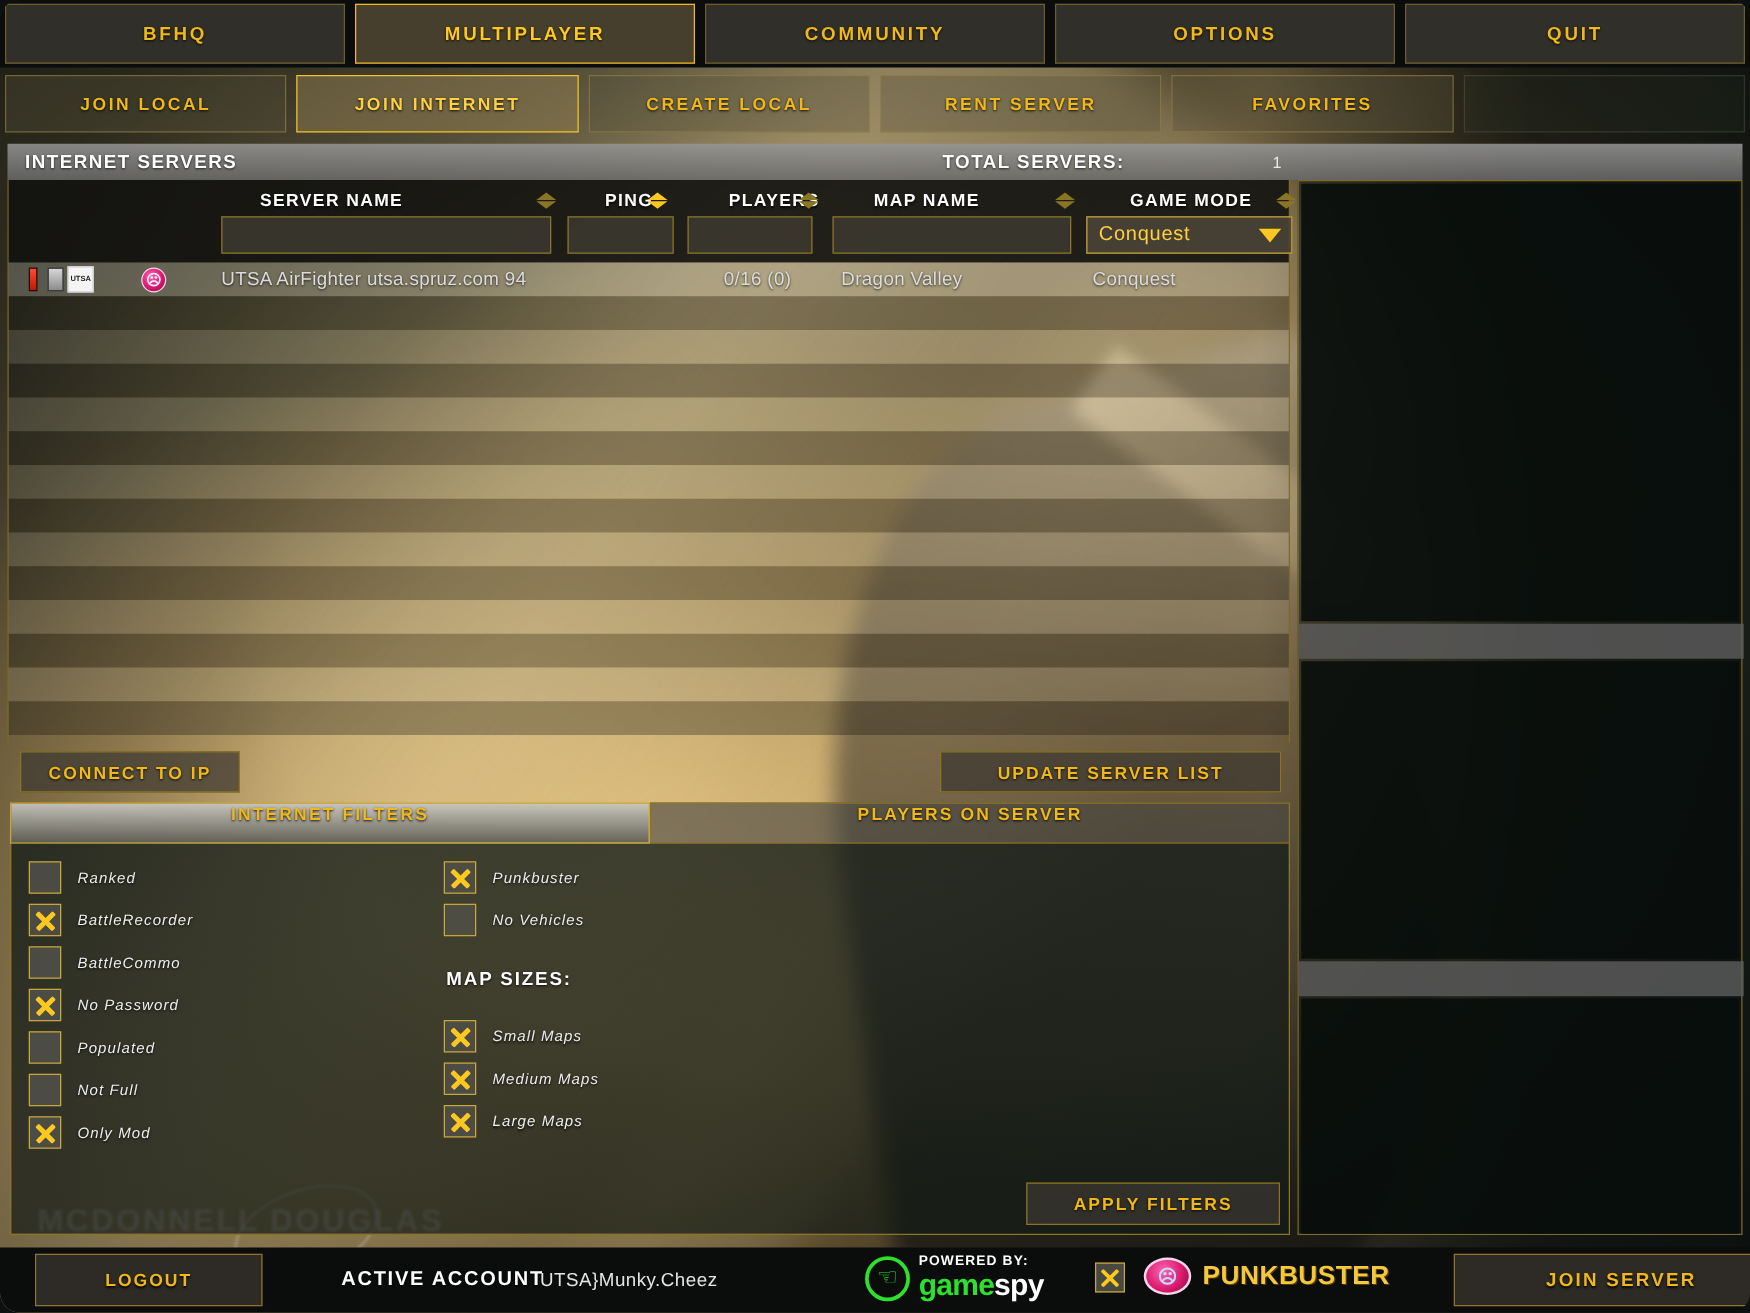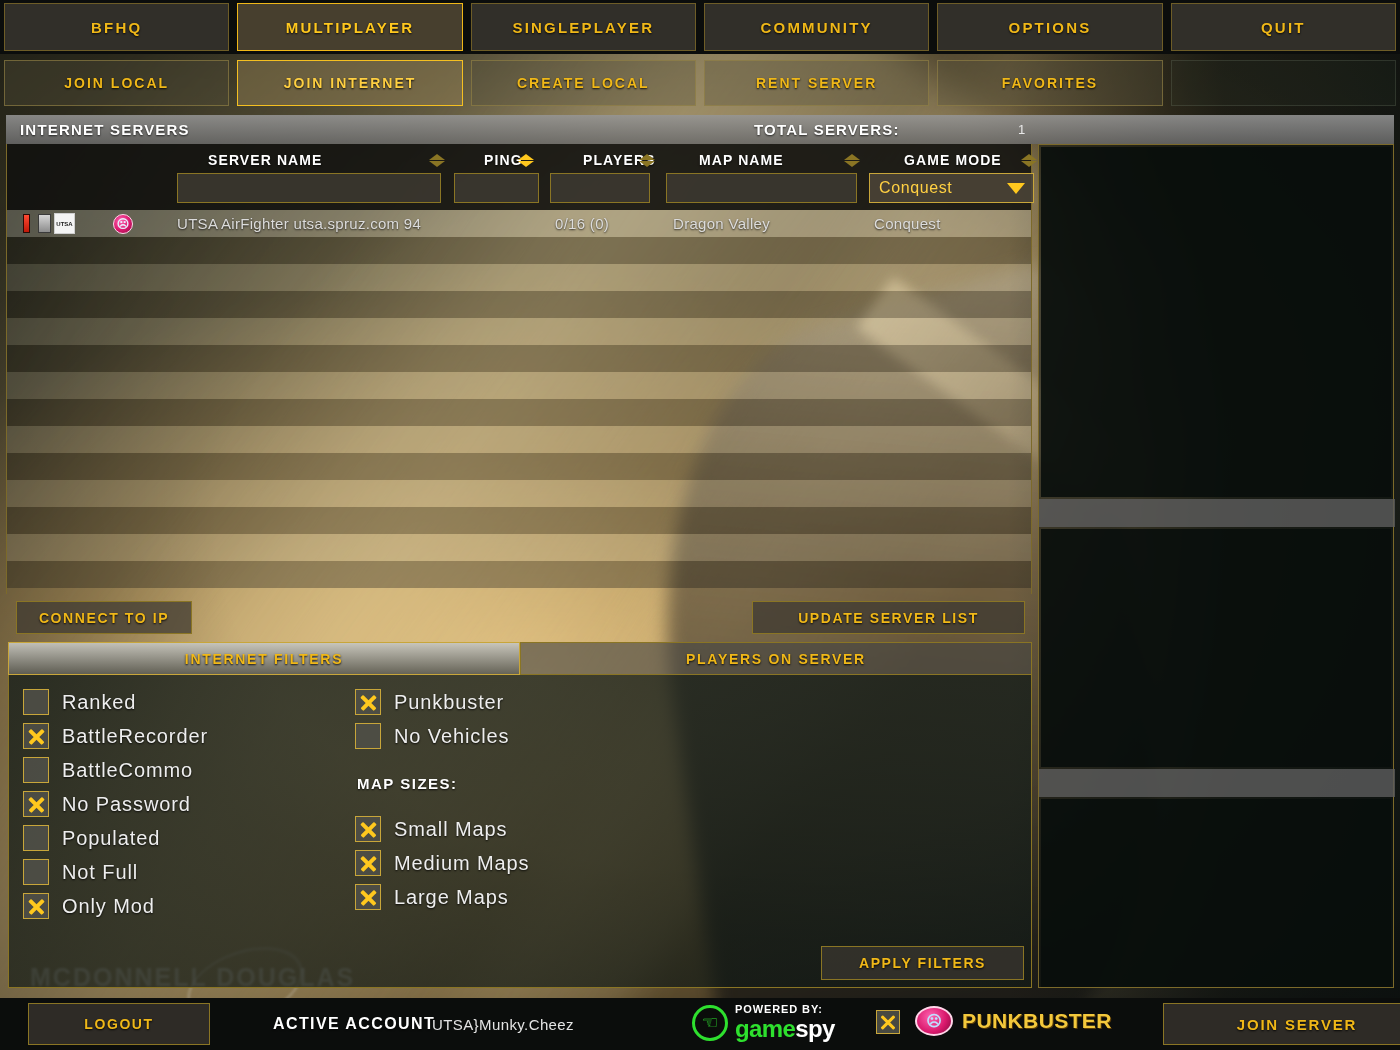--- a/index.html
+++ b/index.html
@@ -10,20 +10,21 @@
     overflow: hidden;
     background: #0d1010;
     font-family: "Liberation Sans", sans-serif;
   }
 
   #app {
     position: relative;
     width: 1400px;
     height: 1050px;
     overflow: hidden;
+    border-radius: 16px;
   }
 
   
   .bg-root {
     position: absolute;
     inset: 0;
     background: #141a16;
     overflow: hidden;
   }
   .bg-haze {
@@ -267,21 +268,21 @@
     text-shadow: 0 1px 2px rgba(0,0,0,.9);
     cursor: pointer;
   }
   #connect-ip   { position: absolute; left: 16px;  top: 601px; width: 176px; height: 33px; font-size: 14px; }
   #update-list  { position: absolute; left: 752px; top: 601px; width: 273px; height: 33px; font-size: 14px; }
   #apply-filters{ position: absolute; left: 821px; top: 946px; width: 203px; height: 34px; font-size: 14px; }
 
   
   .ftabs { position: absolute; left: 8px; top: 642px; width: 1024px; height: 33px; display: flex; }
   .ftab {
-    flex: 1; display: flex; align-items: center; justify-content: center;
+    flex: 1; display: flex; justify-content: center;
     color: #f0b818; font-weight: bold; font-size: 14px; letter-spacing: 1.7px;
     text-shadow: 0 1px 2px rgba(0,0,0,.9);
     border: 1px solid #8a7524;
     background: rgba(70,70,66,.62);
     cursor: pointer;
   }
   .ftab.active {
     background: linear-gradient(180deg, rgba(198,198,192,.92), rgba(92,92,84,.92));
     border-color: #c8a63a;
   }
@@ -301,22 +302,23 @@
     border: 1px solid #c8a63a;
     position: relative; flex: none;
   }
   .chk.on::before, .chk.on::after {
     content: ""; position: absolute; left: 3px; top: 11px;
     width: 19px; height: 3.5px; background: #ffc81e; border-radius: 1px;
   }
   .chk.on::before { transform: rotate(45deg); }
   .chk.on::after  { transform: rotate(-45deg); }
   .chk-label {
-    margin-left: 13px; color: #eeeeee; font-size: 20px; letter-spacing: .9px;
+    margin-left: 13px; color: #eeeeee; font-size: 12px; letter-spacing: .9px;
     text-shadow: 0 1px 2px rgba(0,0,0,.85);
+    font-style: italic;
   }
   .group-label {
     color: #ffffff; font-weight: bold; font-size: 15px; letter-spacing: 1.5px;
     text-shadow: 0 1px 2px rgba(0,0,0,.85);
     margin: 22px 0 20px 2px;
   }
 
   
   .rpanel {
     position: absolute; left: 1038px; top: 144px; width: 356px; height: 844px;
@@ -421,23 +423,20 @@
   </div>
 
   <div class="topnav">
     <div class="tab">
         <span>BFHQ</span>
       </div>
     <div class="tab active">
         <span>MULTIPLAYER</span>
       </div>
     <div class="tab">
-        <span>SINGLEPLAYER</span>
-      </div>
-    <div class="tab">
         <span>COMMUNITY</span>
       </div>
     <div class="tab">
         <span>OPTIONS</span>
       </div>
     <div class="tab">
         <span>QUIT</span>
       </div>
   </div>
 
@@ -511,21 +510,21 @@
     </div>
 
     <div class="rows">
 
       <div class="srow sel">
         <span class="ico-ping"></span>
         <span class="ico-bar"></span>
         <span class="ico-crest">UTSA</span>
         <span class="ico-pb">☹</span>
         <span class="cell" style="left:170px;">UTSA AirFighter utsa.spruz.com 94</span>
-        <span class="cell" style="left:548px;text-align:right;">0/16 (0)</span>
+        <span class="cell" style="left:572px;text-align:right;">0/16 (0)</span>
         <span class="cell" style="left:666px;">Dragon Valley</span>
         <span class="cell" style="left:867px;">Conquest</span>
       </div>
 
       <div class="srow even"></div>
       <div class="srow odd"></div>
       <div class="srow even"></div>
       <div class="srow odd"></div>
       <div class="srow even"></div>
       <div class="srow odd"></div>

